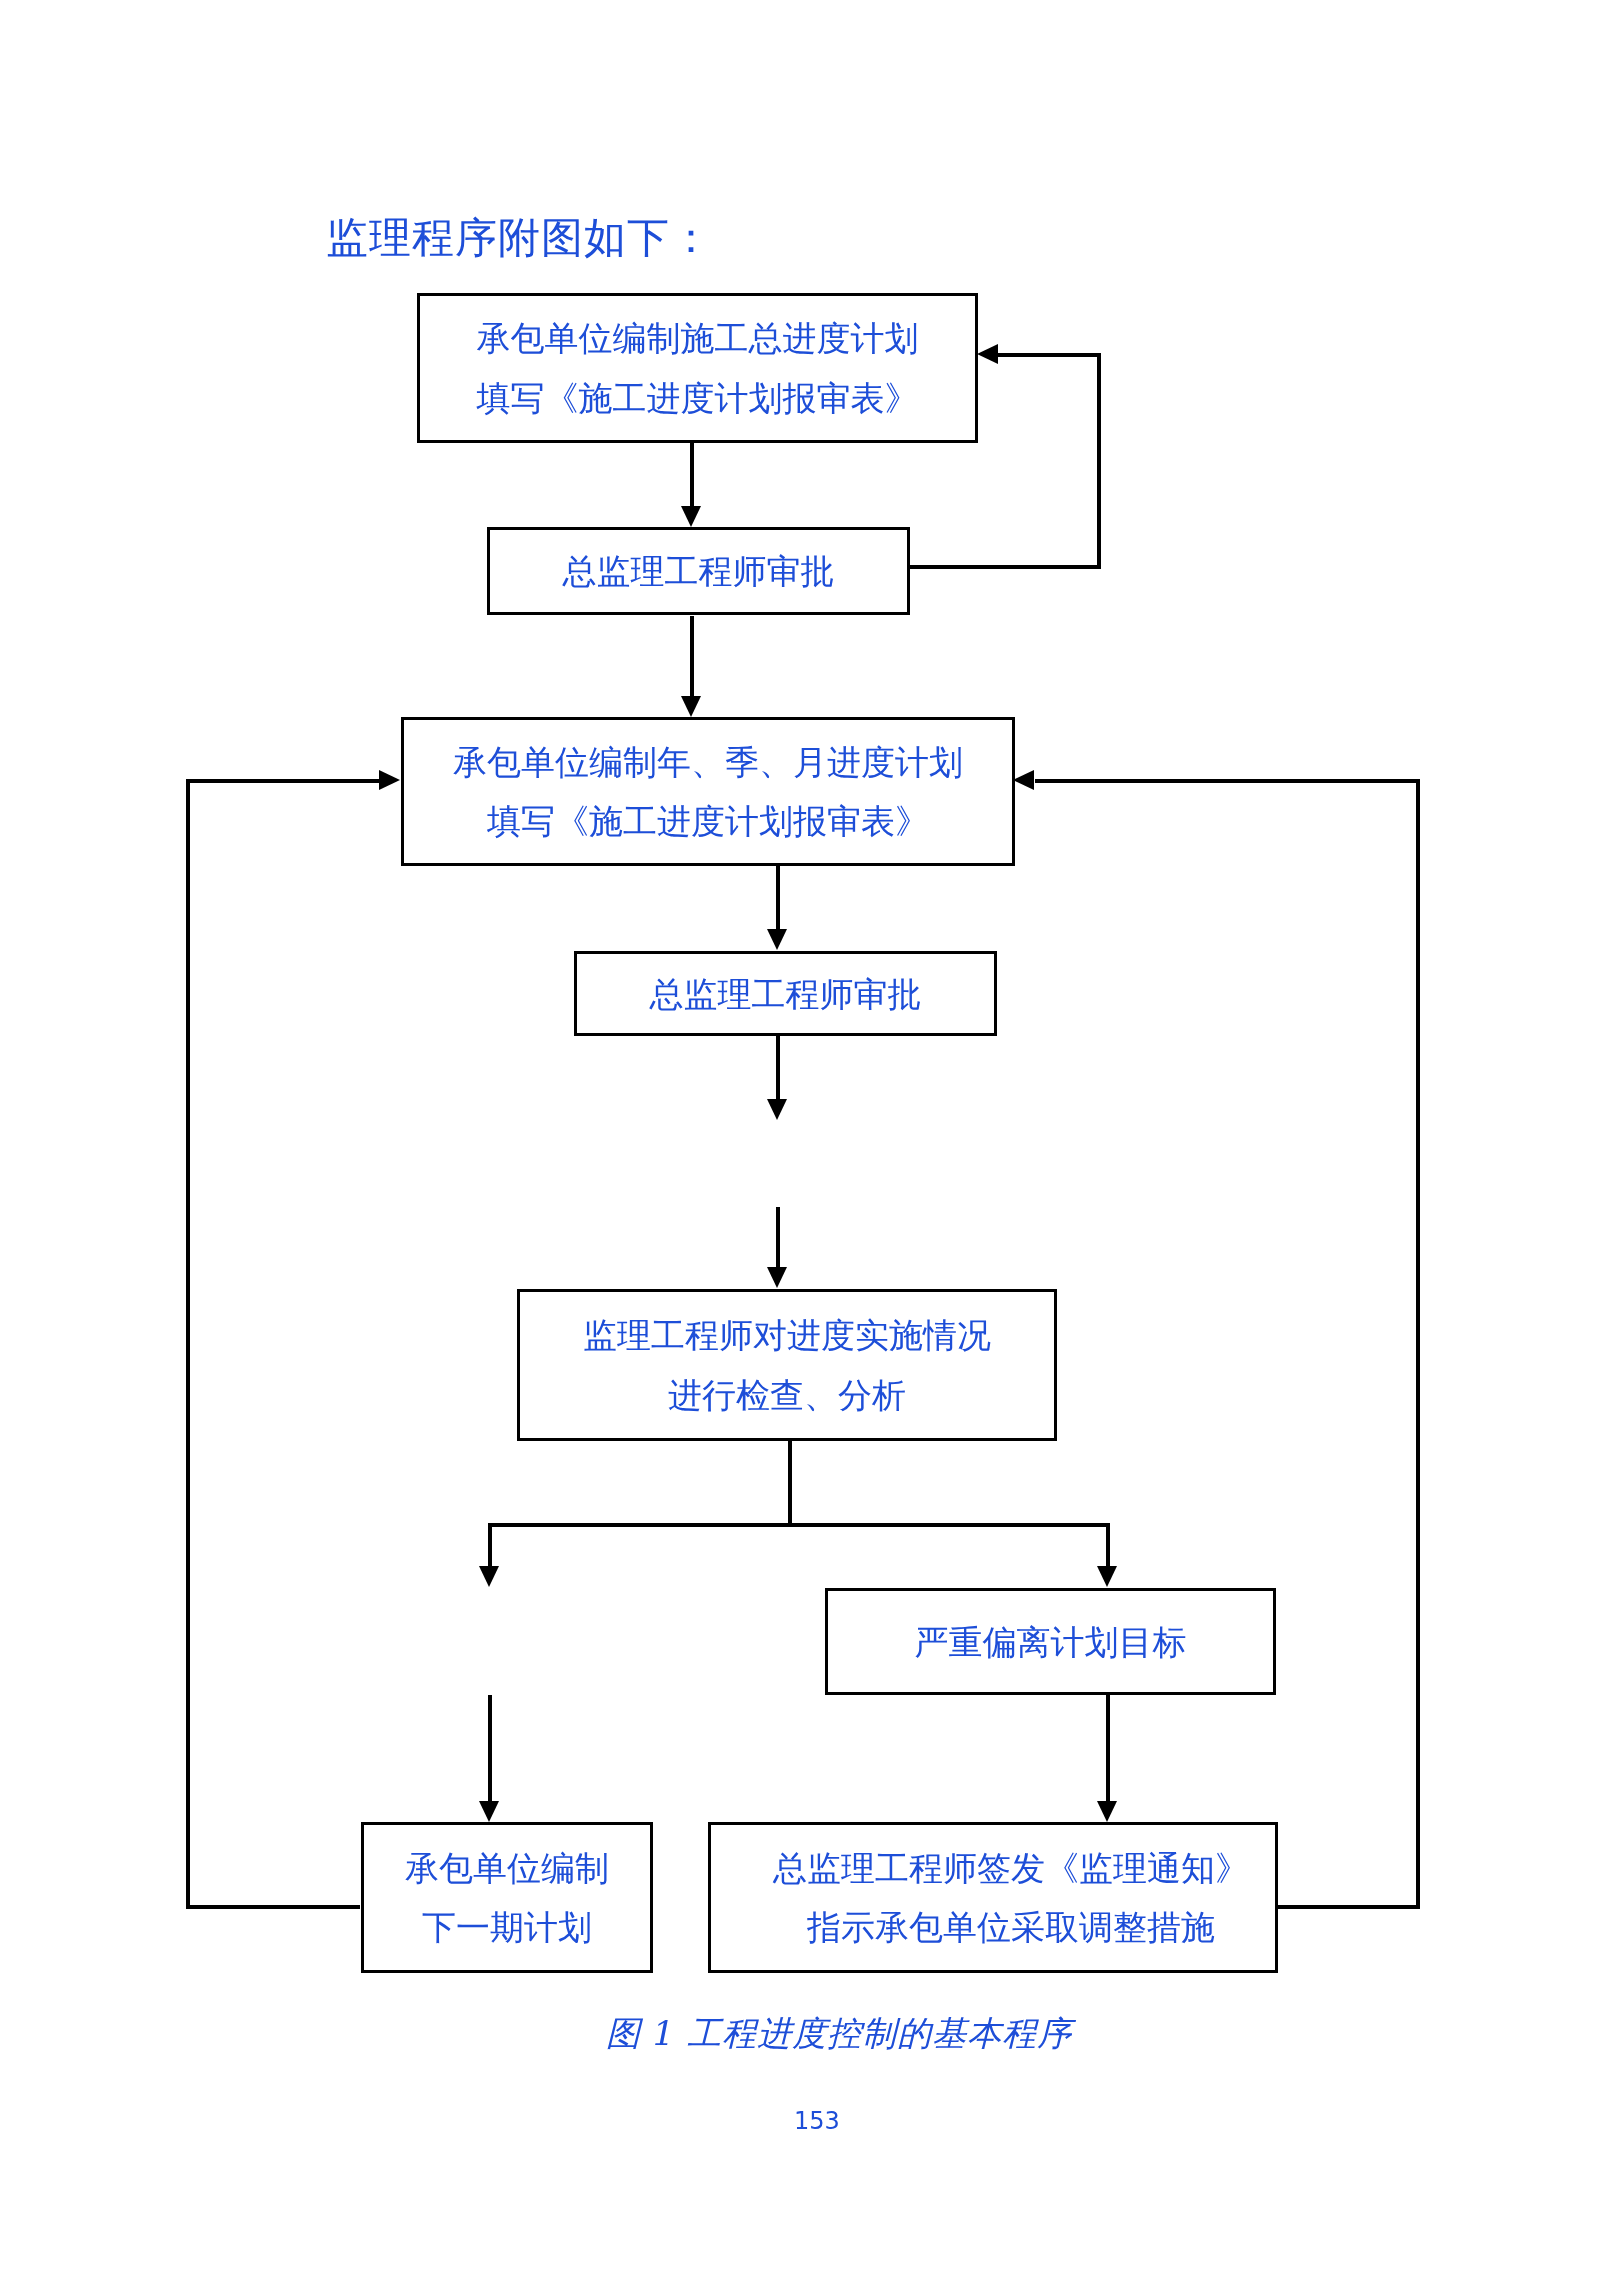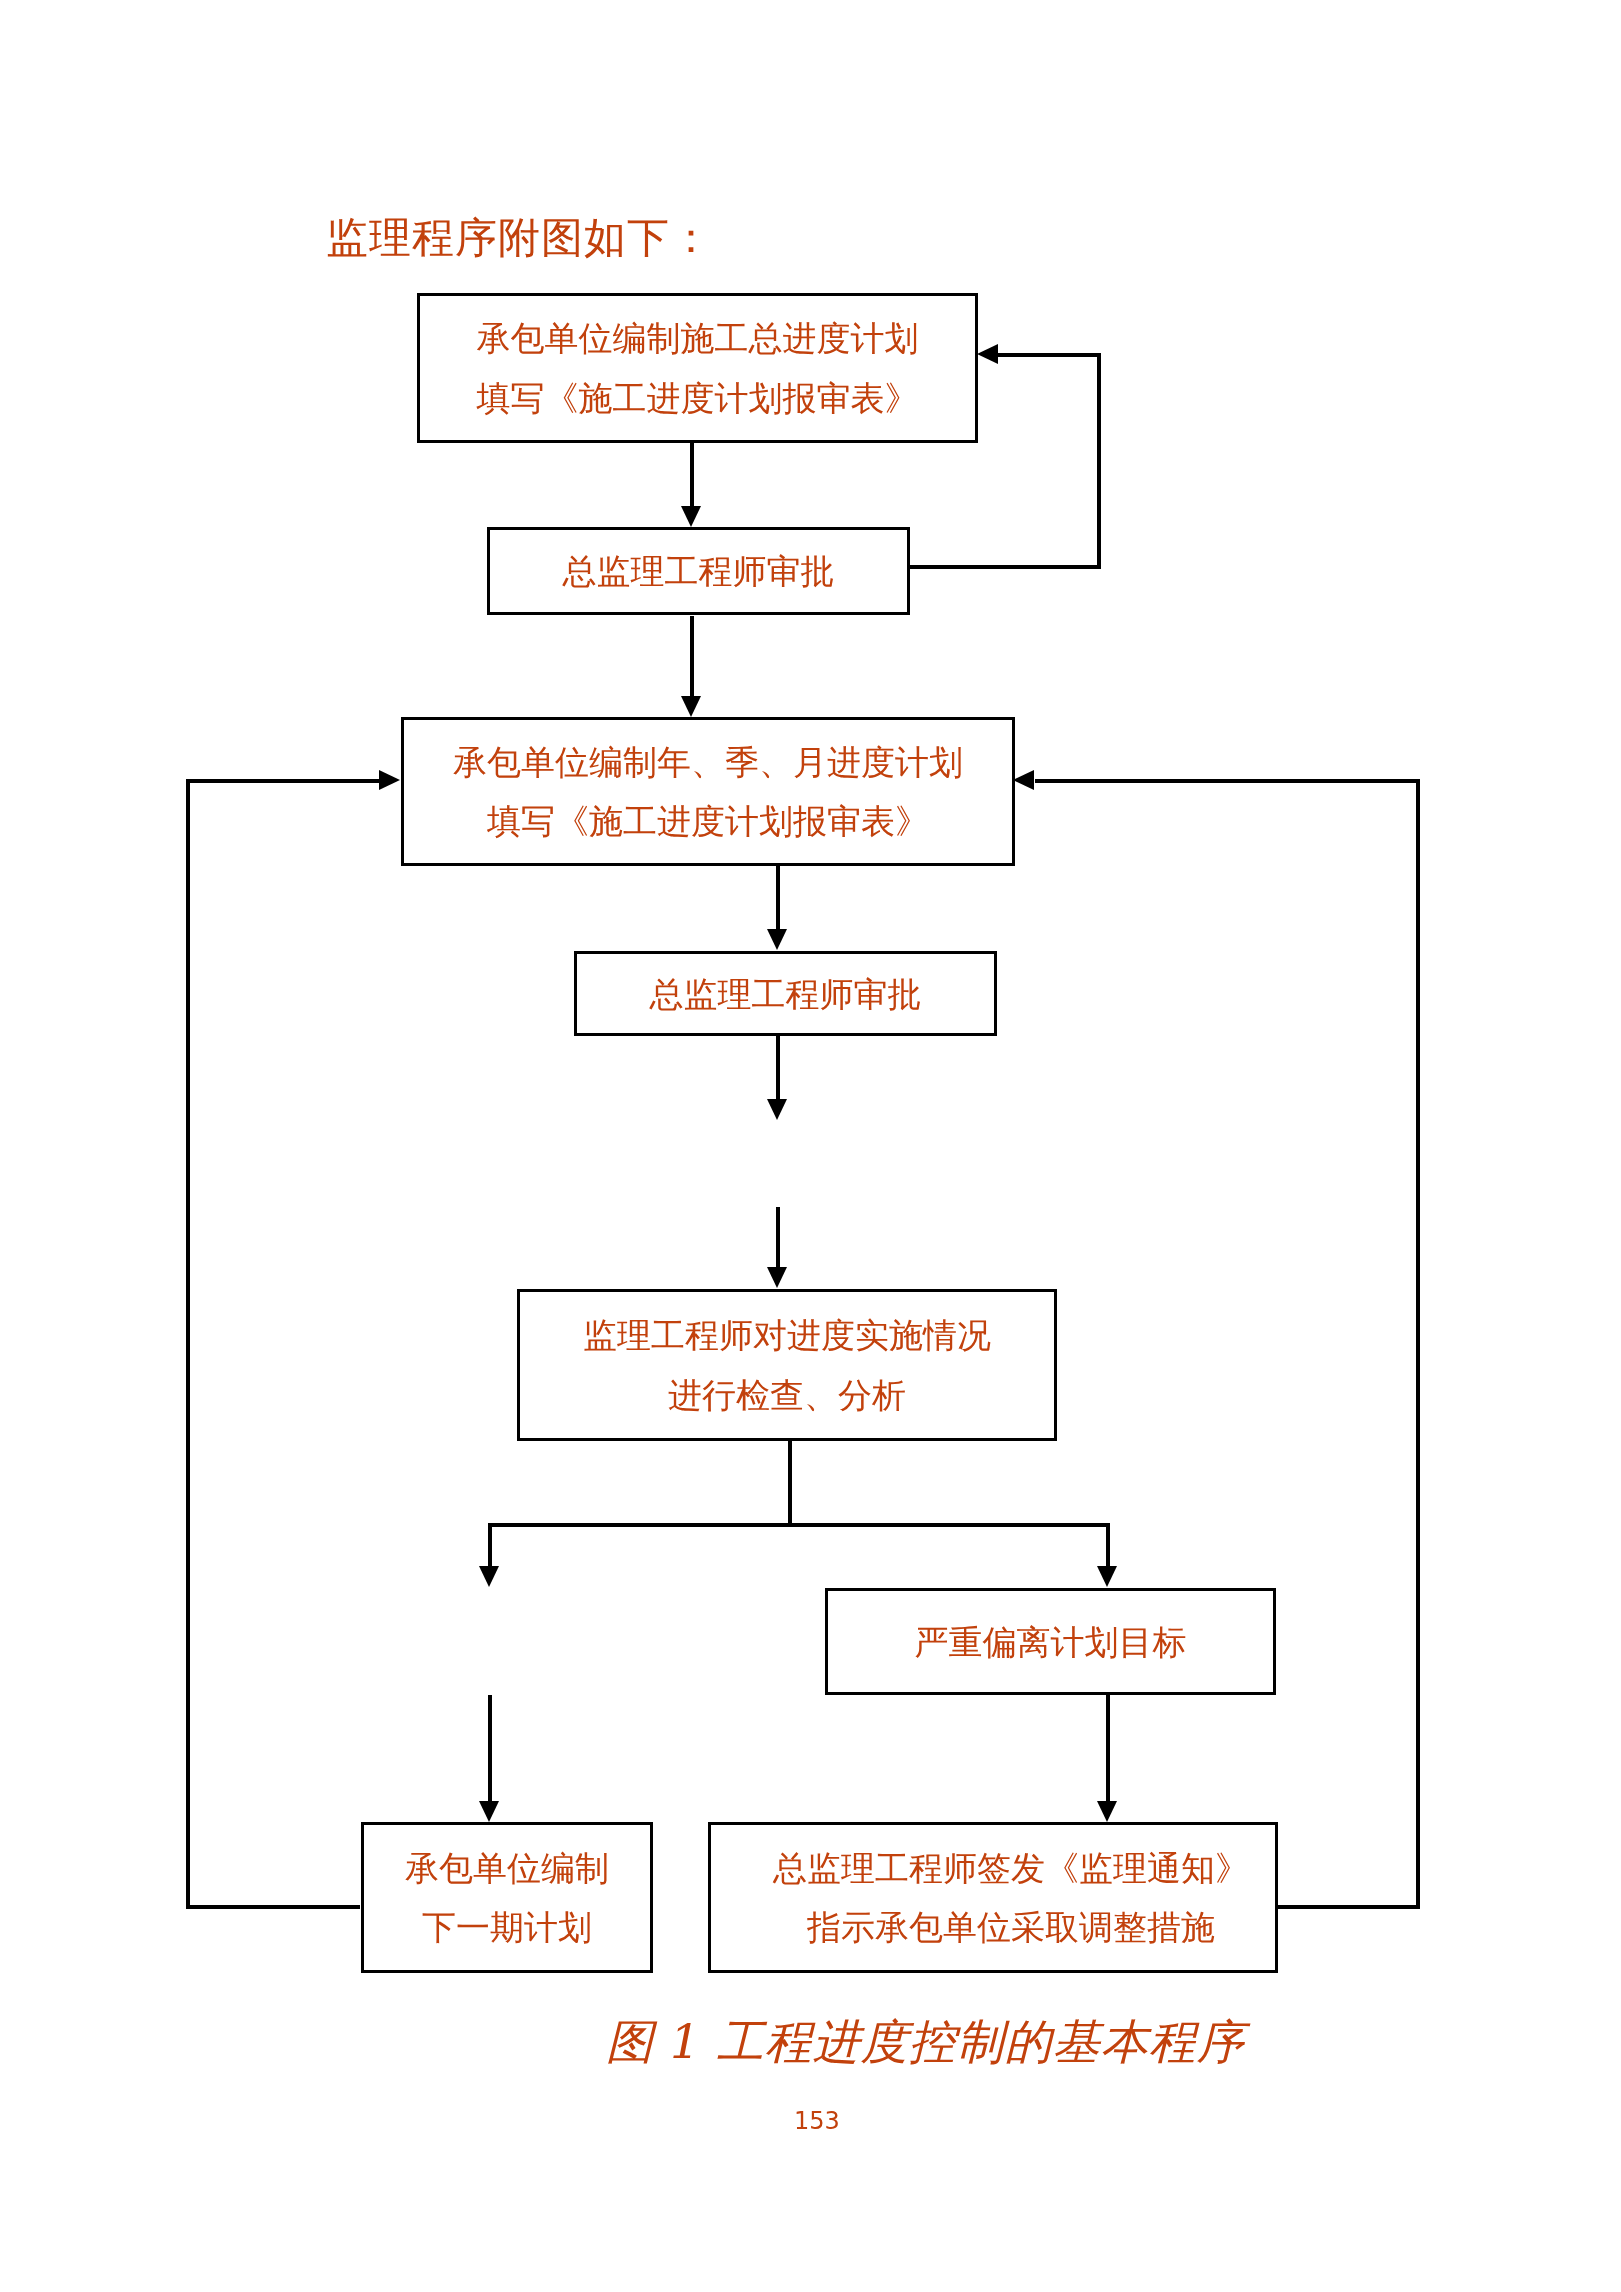--- a/index.html
+++ b/index.html
@@ -1,31 +1,31 @@
 <!DOCTYPE html>
 <html><head>
 <meta charset="utf-8">
 <style>
   html,body{margin:0;padding:0;background:#ffffff;}
-  .page{position:relative;width:1621px;height:2293px;background:#ffffff;color:#c2410c;
+  .page{position:relative;width:1621px;height:2293px;background:#ffffff;color:#1d4ed8;
         font-family:"DejaVu Serif","Liberation Serif",serif;overflow:hidden;}
   .heading{position:absolute;left:326px;top:210px;font-size:42px;letter-spacing:1px;white-space:nowrap;}
   .node{position:absolute;box-sizing:border-box;border:3.9px solid #000;background:#fff;
         display:flex;flex-direction:column;justify-content:center;align-items:center;
         text-align:center;font-size:34px;line-height:1;}
   .node.two{justify-content:space-evenly;}
   .node span{white-space:nowrap;}
   .vl,.hl{position:absolute;background:#000;}
   .vl{width:3.9px;}
   .hl{height:3.9px;}
   .arr{position:absolute;width:0;height:0;}
   .arr.down{border-left:10.8px solid transparent;border-right:10.8px solid transparent;border-top:21.6px solid #000;}
   .arr.left{border-top:10.8px solid transparent;border-bottom:10.8px solid transparent;border-right:21.6px solid #000;}
   .arr.right{border-top:10.8px solid transparent;border-bottom:10.8px solid transparent;border-left:21.6px solid #000;}
-  .caption{position:absolute;left:606px;top:2011px;font-size:47px;font-style:italic;
+  .caption{position:absolute;left:606px;top:2011px;font-size:34px;font-style:italic;
            letter-spacing:1px;white-space:nowrap;}
   .pagenum{position:absolute;left:794px;top:2107px;font-size:24px;
            font-family:"DejaVu Sans","Liberation Sans",sans-serif;}
 
   
   #n1{left:417px;top:293px;width:561px;height:150px;}
   #n2{left:487px;top:527px;width:423px;height:88px;}
   #n3{left:401px;top:717px;width:614px;height:149px;}
   #n4{left:574px;top:951px;width:423px;height:85px;}
   #n5{left:602px;top:1120px;width:349px;height:86px;}

